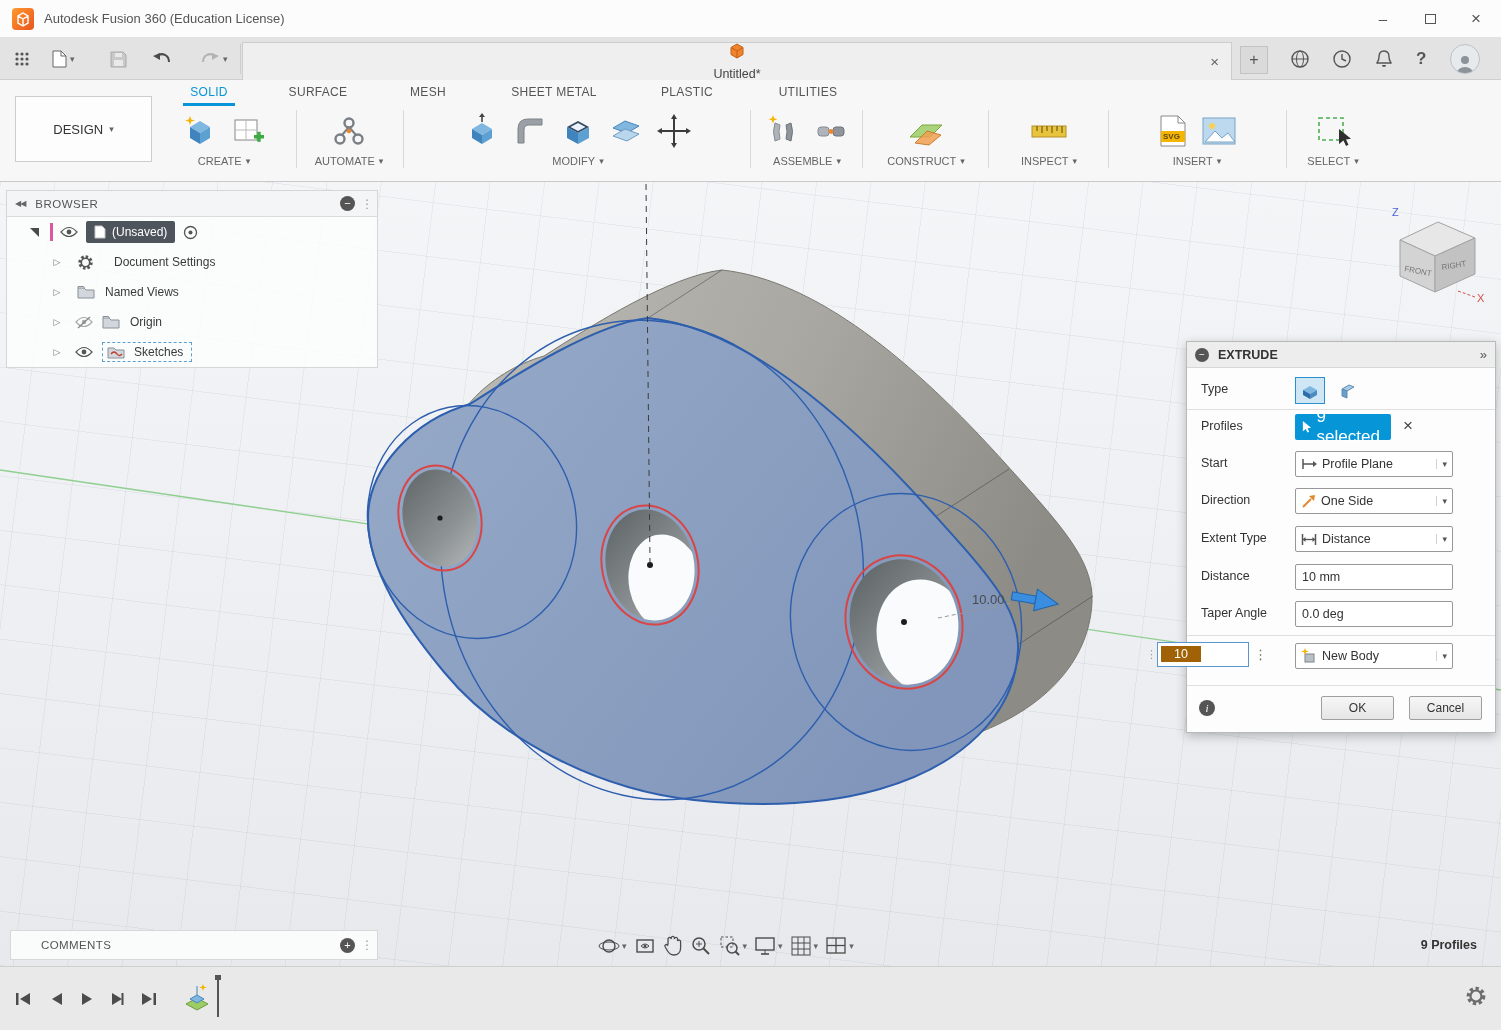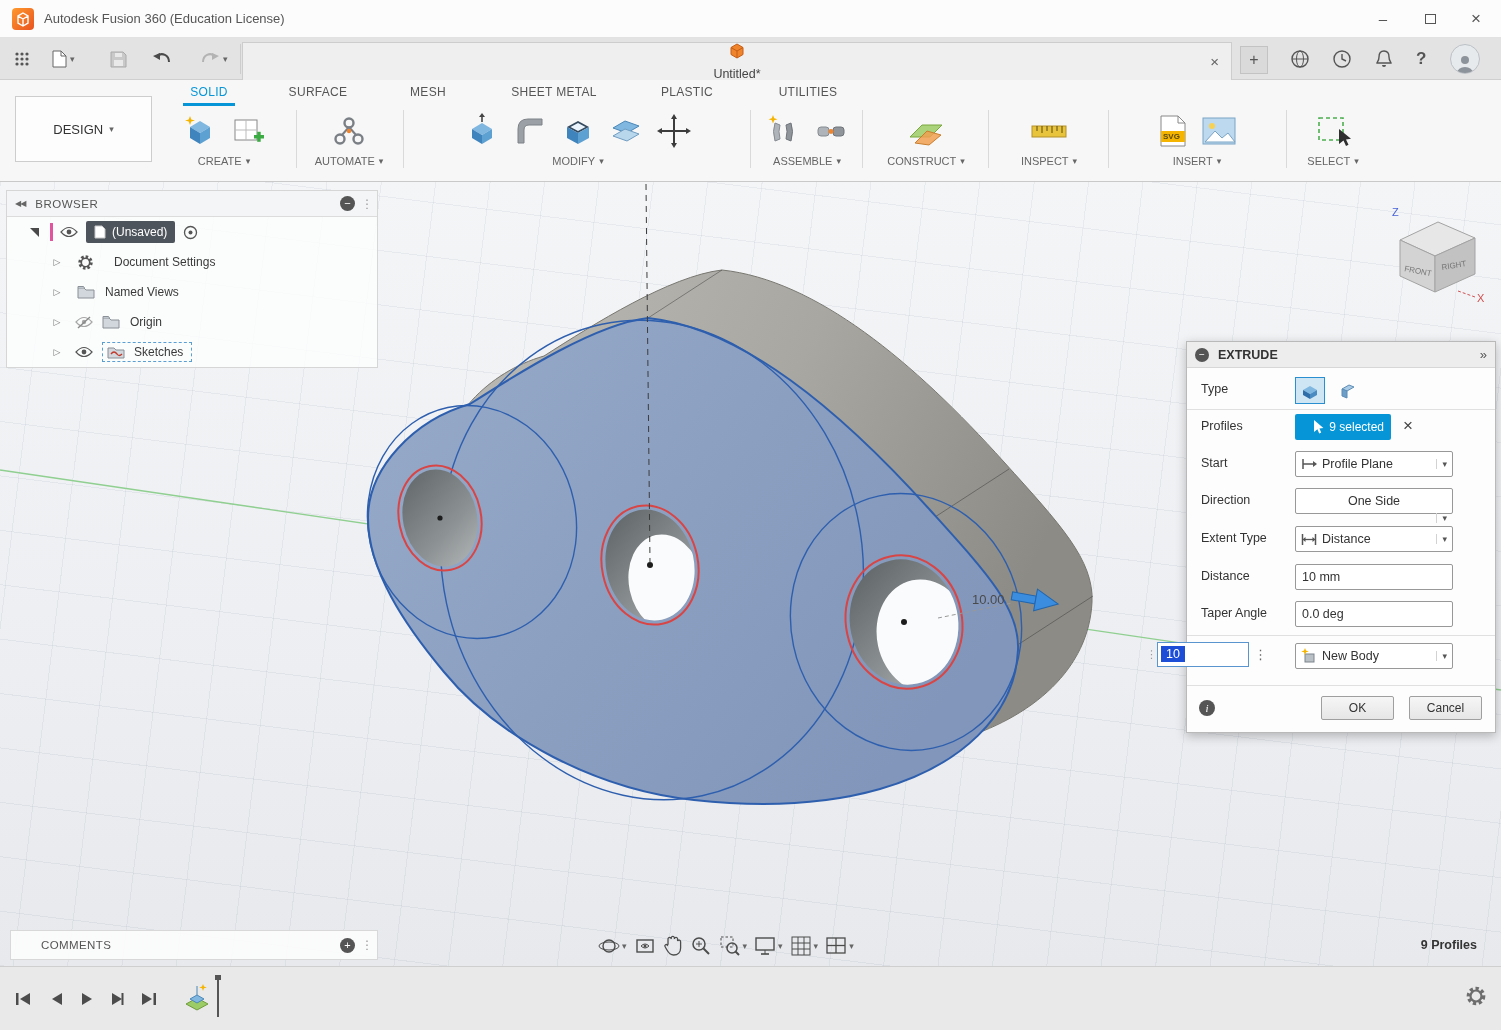--- a/index.html
+++ b/index.html
@@ -46,21 +46,21 @@
   .dlgbtn{position:absolute;top:354px;width:73px;height:24px;background:linear-gradient(#f6f6f6,#e6e6e6);border:1px solid #9f9f9f;border-radius:2px;font-size:12px;color:#333;display:flex;align-items:center;justify-content:center;}
   
   #commentsbar{position:absolute;left:10px;top:748px;width:368px;height:30px;background:rgba(252,252,252,.92);border:1px solid #d8d8d8;display:flex;align-items:center;}
   #navbar{position:absolute;left:598px;top:751px;height:26px;display:flex;align-items:center;gap:7px;}
   .navic{display:flex;align-items:center;gap:2px;}
   #timeline{left:0;top:966px;width:1501px;height:64px;background:#e9e9e9;border-top:1px solid #cfcfcf;}
   .tbtn{position:absolute;top:22px;width:22px;height:20px;display:flex;align-items:center;justify-content:center;}
   
   #floatinput{position:absolute;left:1146px;top:459px;height:26px;display:flex;align-items:center;z-index:9;}
   #floatinput .box{width:92px;height:25px;background:#fff;border:1px solid #5a95cf;display:flex;align-items:center;padding:0 3px;}
-  #floatinput .sel{background:#1d4ed8;color:#fff;padding:1px 5px;font-size:12.5px;}
+  #floatinput .sel{background:#a16207;color:#fff;padding:1px 13px;font-size:12.5px;}
 </style>
 </head>
 <body>
 
 <div class="abs" id="titlebar">
   <span class="abs" style="left:12px;top:8px;width:22px;height:22px;border-radius:4px;background:linear-gradient(135deg,#ff9a2e,#e8531f);">
     <svg width="22" height="22" viewBox="0 0 22 22">
         <path d="M6 15 V8 L11 5 L16 8 V15 L11 18 Z M6 8 L11 11 L16 8 M11 11 V18" fill="none" stroke="#fff" stroke-width="1.4"></path>
       </svg>
   </span>
@@ -577,41 +577,41 @@
     </span>
     <span class="abs" style="left:146px;top:35px;width:30px;height:27px;display:flex;align-items:center;justify-content:center;">
       <svg width="20" height="20" viewBox="0 0 20 20">
           <path d="M4 8 L11 4 L16 6 L9 10Z" fill="#a9cbe6" stroke="#5d8cb5"></path>
           <path d="M4 8 L9 10 V17 L4 15Z" fill="#6d9ec7" stroke="#5d8cb5"></path>
         </svg>
     </span>
     <div class="dlg-divider" style="top:67px;"></div>
 
     <span class="dlabel" style="top:77px;">Profiles</span>
-    <span class="abs" style="left:108px;top:72px;width:96px;height:26px;background:#0696d7;border-radius:2px;color:#fff;display:flex;align-items:center;gap:5px;padding:0 7px;font-size:12px;justify-content:flex-end;">
+    <span class="abs" style="left:108px;top:72px;width:96px;height:26px;background:#0696d7;border-radius:2px;color:#fff;display:flex;align-items:center;gap:5px;padding:0 7px;font-size:17px;">
       <svg width="11" height="14" viewBox="0 0 11 14">
           <polygon points="1,0 1,12 4.4,9.2 6.2,13.4 8.2,12.5 6.4,8.4 10.4,8" fill="#fff"></polygon>
         </svg>
       <span>9 selected</span>
     </span>
     <span class="abs" style="left:216px;top:74px;font-size:17px;color:#444;">×</span>
 
     <span class="dlabel" style="top:114px;">Start</span>
     <div class="dd" style="top:109px;">
       <svg width="16" height="14" viewBox="0 0 16 14">
           <line x1="2" y1="2" x2="2" y2="12" stroke="#555" stroke-width="1.5"></line>
           <line x1="2" y1="7" x2="12" y2="7" stroke="#555" stroke-width="1.5"></line>
           <polygon points="12,4 16,7 12,10" fill="#555"></polygon>
         </svg>
       <span>Profile Plane</span>
       <span class="dd-caret">▾</span>
     </div>
 
     <span class="dlabel" style="top:151px;">Direction</span>
-    <div class="dd" style="top:146px;flex-direction:column;">
+    <div class="dd" style="top:146px;">
       <svg width="15" height="15" viewBox="0 0 15 15">
           <line x1="2" y1="13" x2="10" y2="5" stroke="#e08a2d" stroke-width="2"></line>
           <polygon points="8,2 14,1 13,7" fill="#e08a2d"></polygon>
         </svg>
       <span>One Side</span>
       <span class="dd-caret">▾</span>
     </div>
 
     <span class="dlabel" style="top:189px;">Extent Type</span>
     <div class="dd" style="top:184px;">

